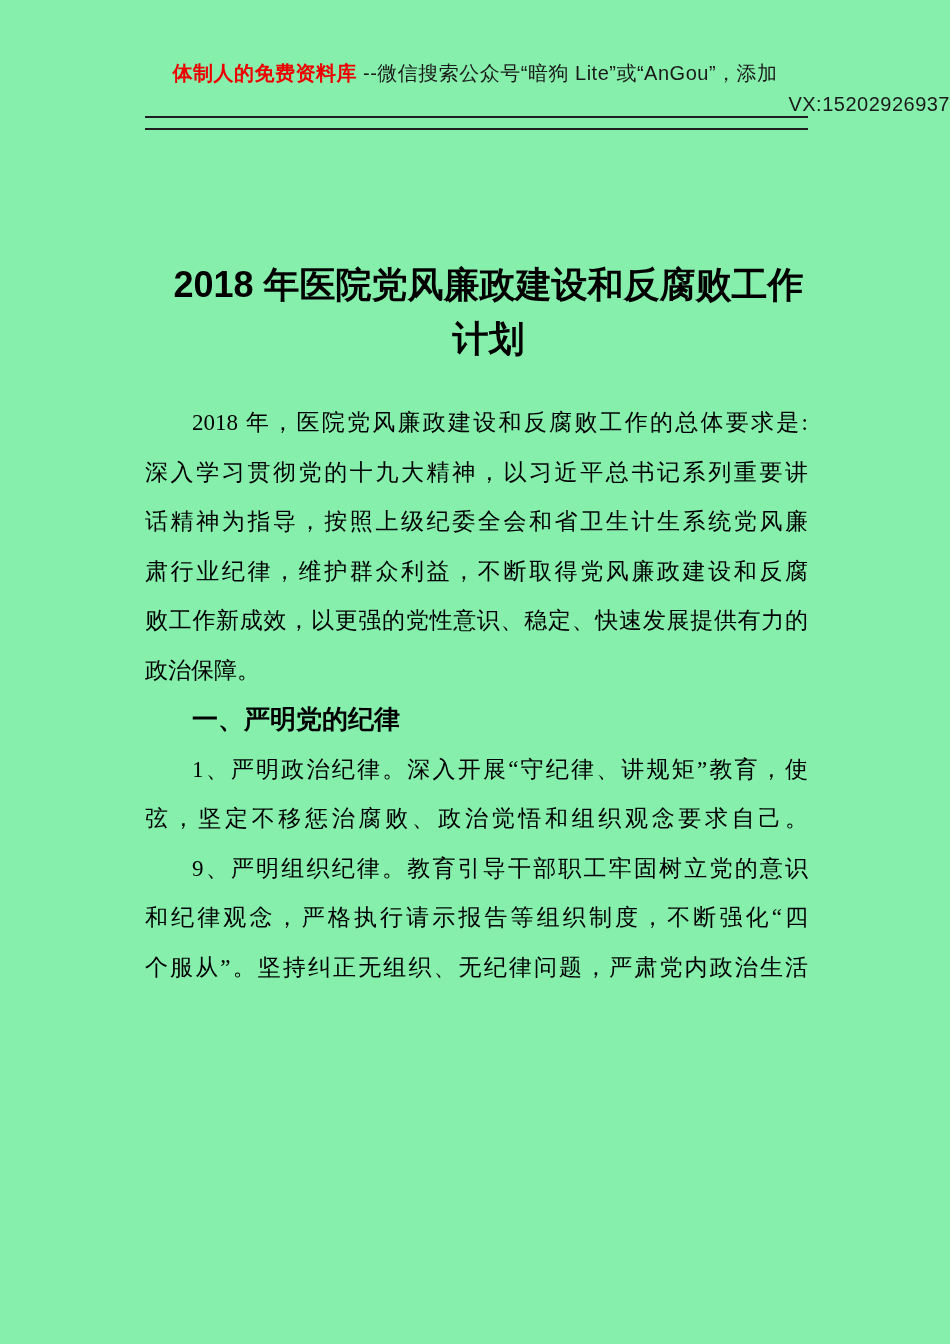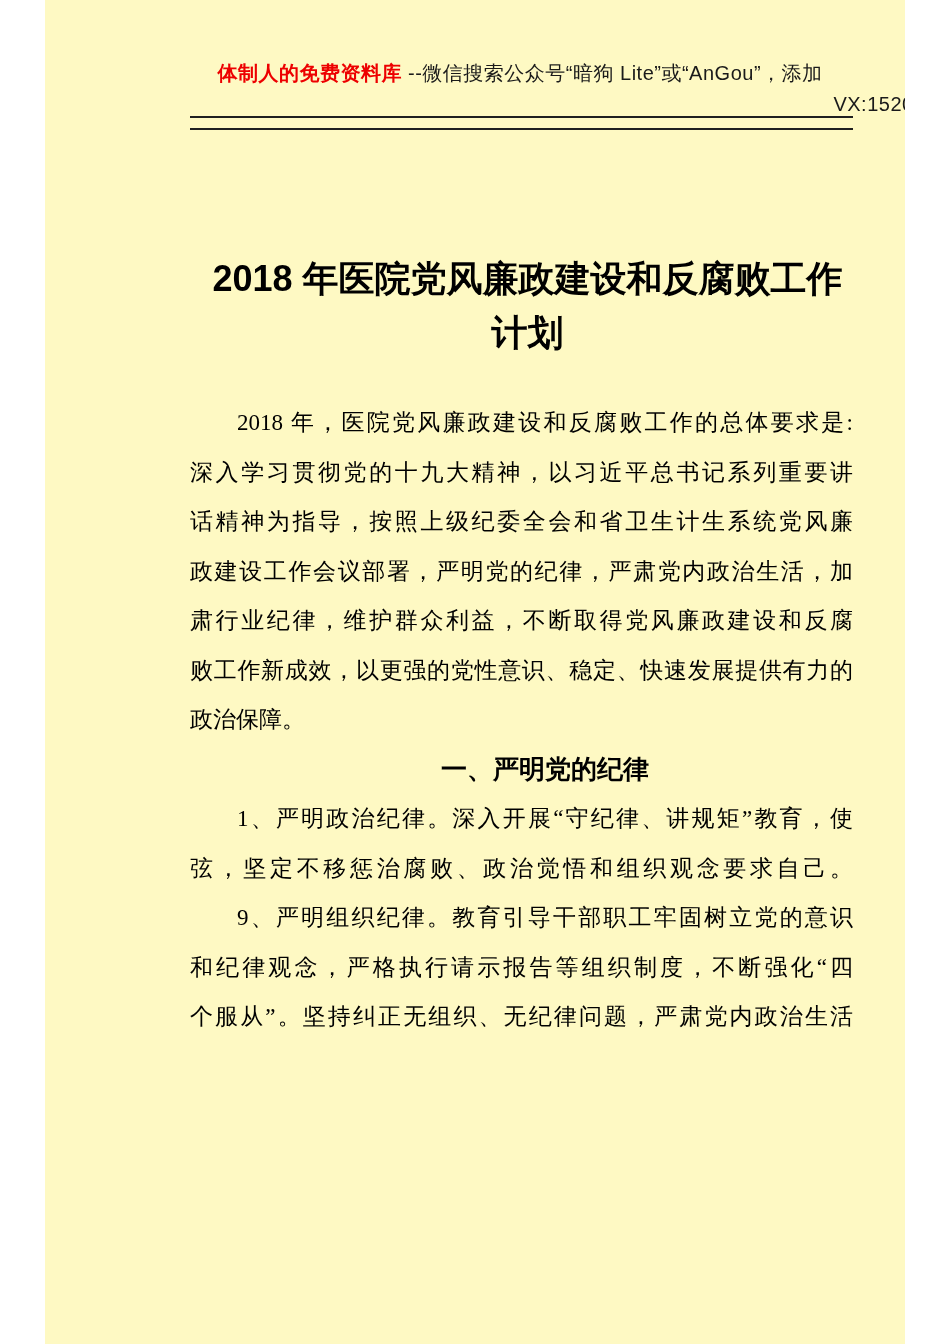--- a/index.html
+++ b/index.html
@@ -2,23 +2,23 @@
 <html lang="zh"><head>
 <meta charset="utf-8">
 <style>
   html, body {
     margin: 0;
     padding: 0;
     background: #ffffff;
   }
   .page {
     position: relative;
-    width: 860px;
+    width: 950px;
     height: 1344px;
-    background: #fef9c3;
+    background: #86efac;
     margin: 0 auto;
     overflow: hidden;
     color: #000000;
     font-family: "Liberation Sans", "DejaVu Sans", sans-serif;
   }
   
   .hdr {
     position: absolute;
     top: 58px;
     left: 0;
@@ -49,21 +49,21 @@
     background: #1f1f1f;
   }
   .rule1 { top: 116px; height: 2px; }
   .rule2 { top: 128px; height: 2px; }
   
   .title {
     position: absolute;
     top: 246px;
     left: 145px;
     width: 663px;
-    margin: 6px;
+    margin: 12px;
     text-align: center;
     font-size: 36px;
     line-height: 54px;
     font-weight: 700;
     color: #000000;
     font-family: "Liberation Sans", "DejaVu Sans", sans-serif;
   }
   .title .tl { display: block; }
   
   .doc {
@@ -85,21 +85,21 @@
     text-align-last: left;
   }
   .doc .line.ind {
     padding-left: 47px;
   }
   .doc .hline {
     font-family: "Liberation Sans", "DejaVu Sans", sans-serif;
     font-weight: 700;
     font-size: 26px;
     padding-left: 47px;
-    text-align: center;
+    text-align: left;
   }
 </style>
 </head>
 <body>
 
 <div class="page">
 
   <div class="hdr">
     <div class="hdr-l1"><span class="brand" style="color: rgb(237, 0, 0);">体制人的免费资料库</span><span class="promo"> --微信搜索公众号“暗狗 Lite”或“AnGou”，添加</span></div>
     <div class="hdr-l2">VX:15202926937</div>
@@ -111,21 +111,20 @@
   <h1 class="title">
     <span class="tl">2018 年医院党风廉政建设和反腐败工作</span>
     <span class="tl">计划</span>
   </h1>
 
   <div class="doc" id="doc-body">
       <div>
         <div class="line ind">2018 年，医院党风廉政建设和反腐败工作的总体要求是:</div>
         <div class="line">深入学习贯彻党的十九大精神，以习近平总书记系列重要讲</div>
         <div class="line">话精神为指导，按照上级纪委全会和省卫生计生系统党风廉</div>
-        <div class="line">政建设工作会议部署，严明党的纪律，严肃党内政治生活，加</div>
         <div class="line">肃行业纪律，维护群众利益，不断取得党风廉政建设和反腐</div>
         <div class="line">败工作新成效，以更强的党性意识、稳定、快速发展提供有力的</div>
         <div class="line noj">政治保障。</div>
       </div>
       <div class="hline">一、严明党的纪律</div>
       <div>
         <div class="line ind">1、严明政治纪律。深入开展“守纪律、讲规矩”教育，使</div>
         <div class="line">弦，坚定不移惩治腐败、政治觉悟和组织观念要求自己。</div>
       </div>
       <div>

